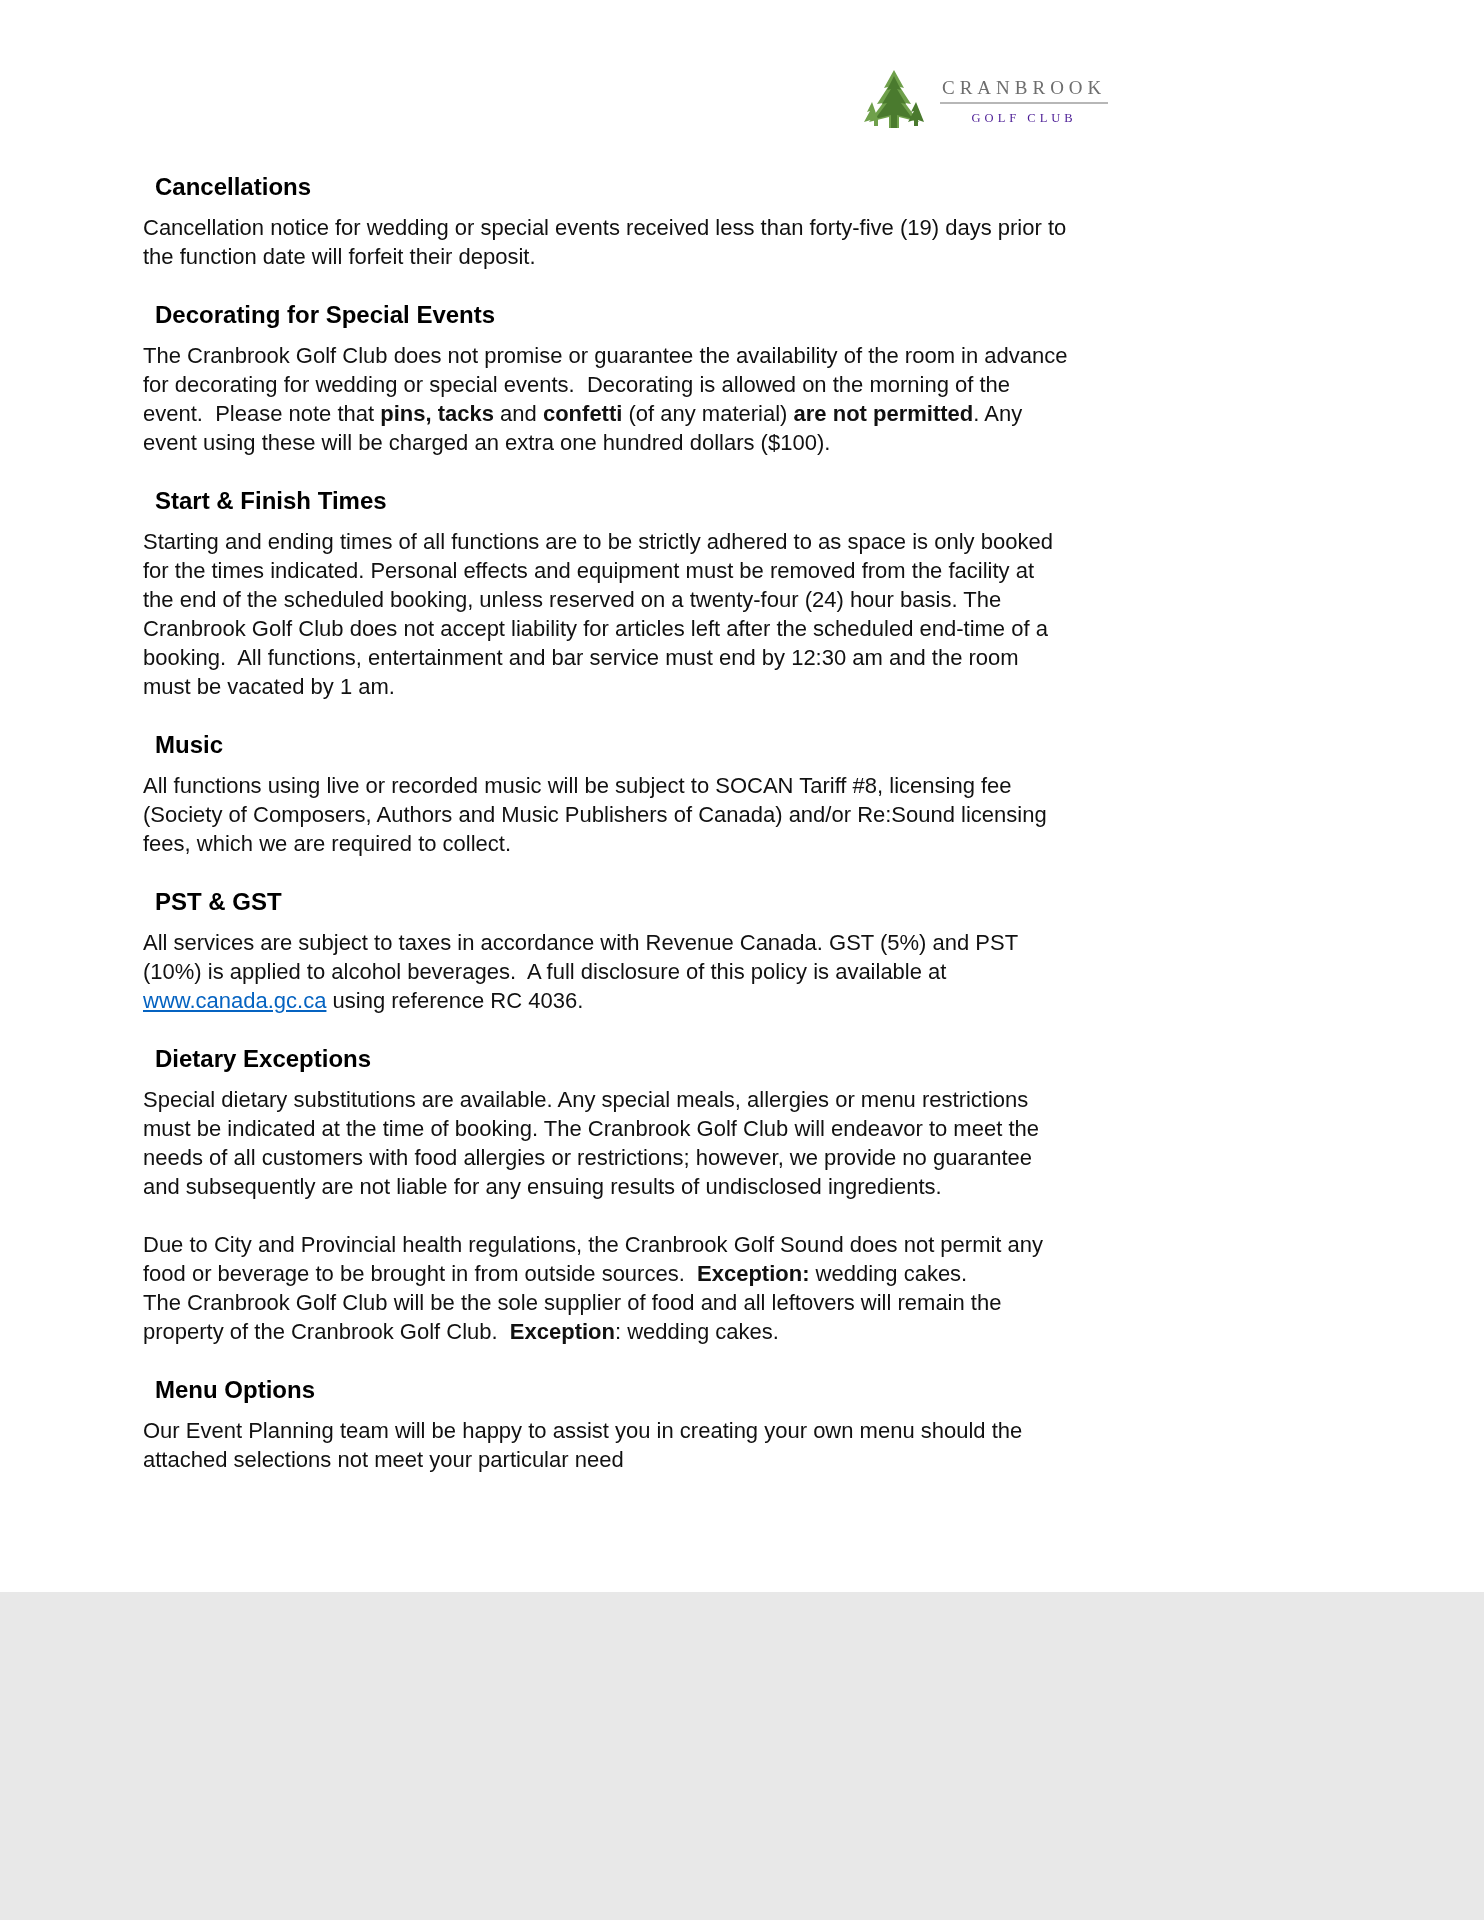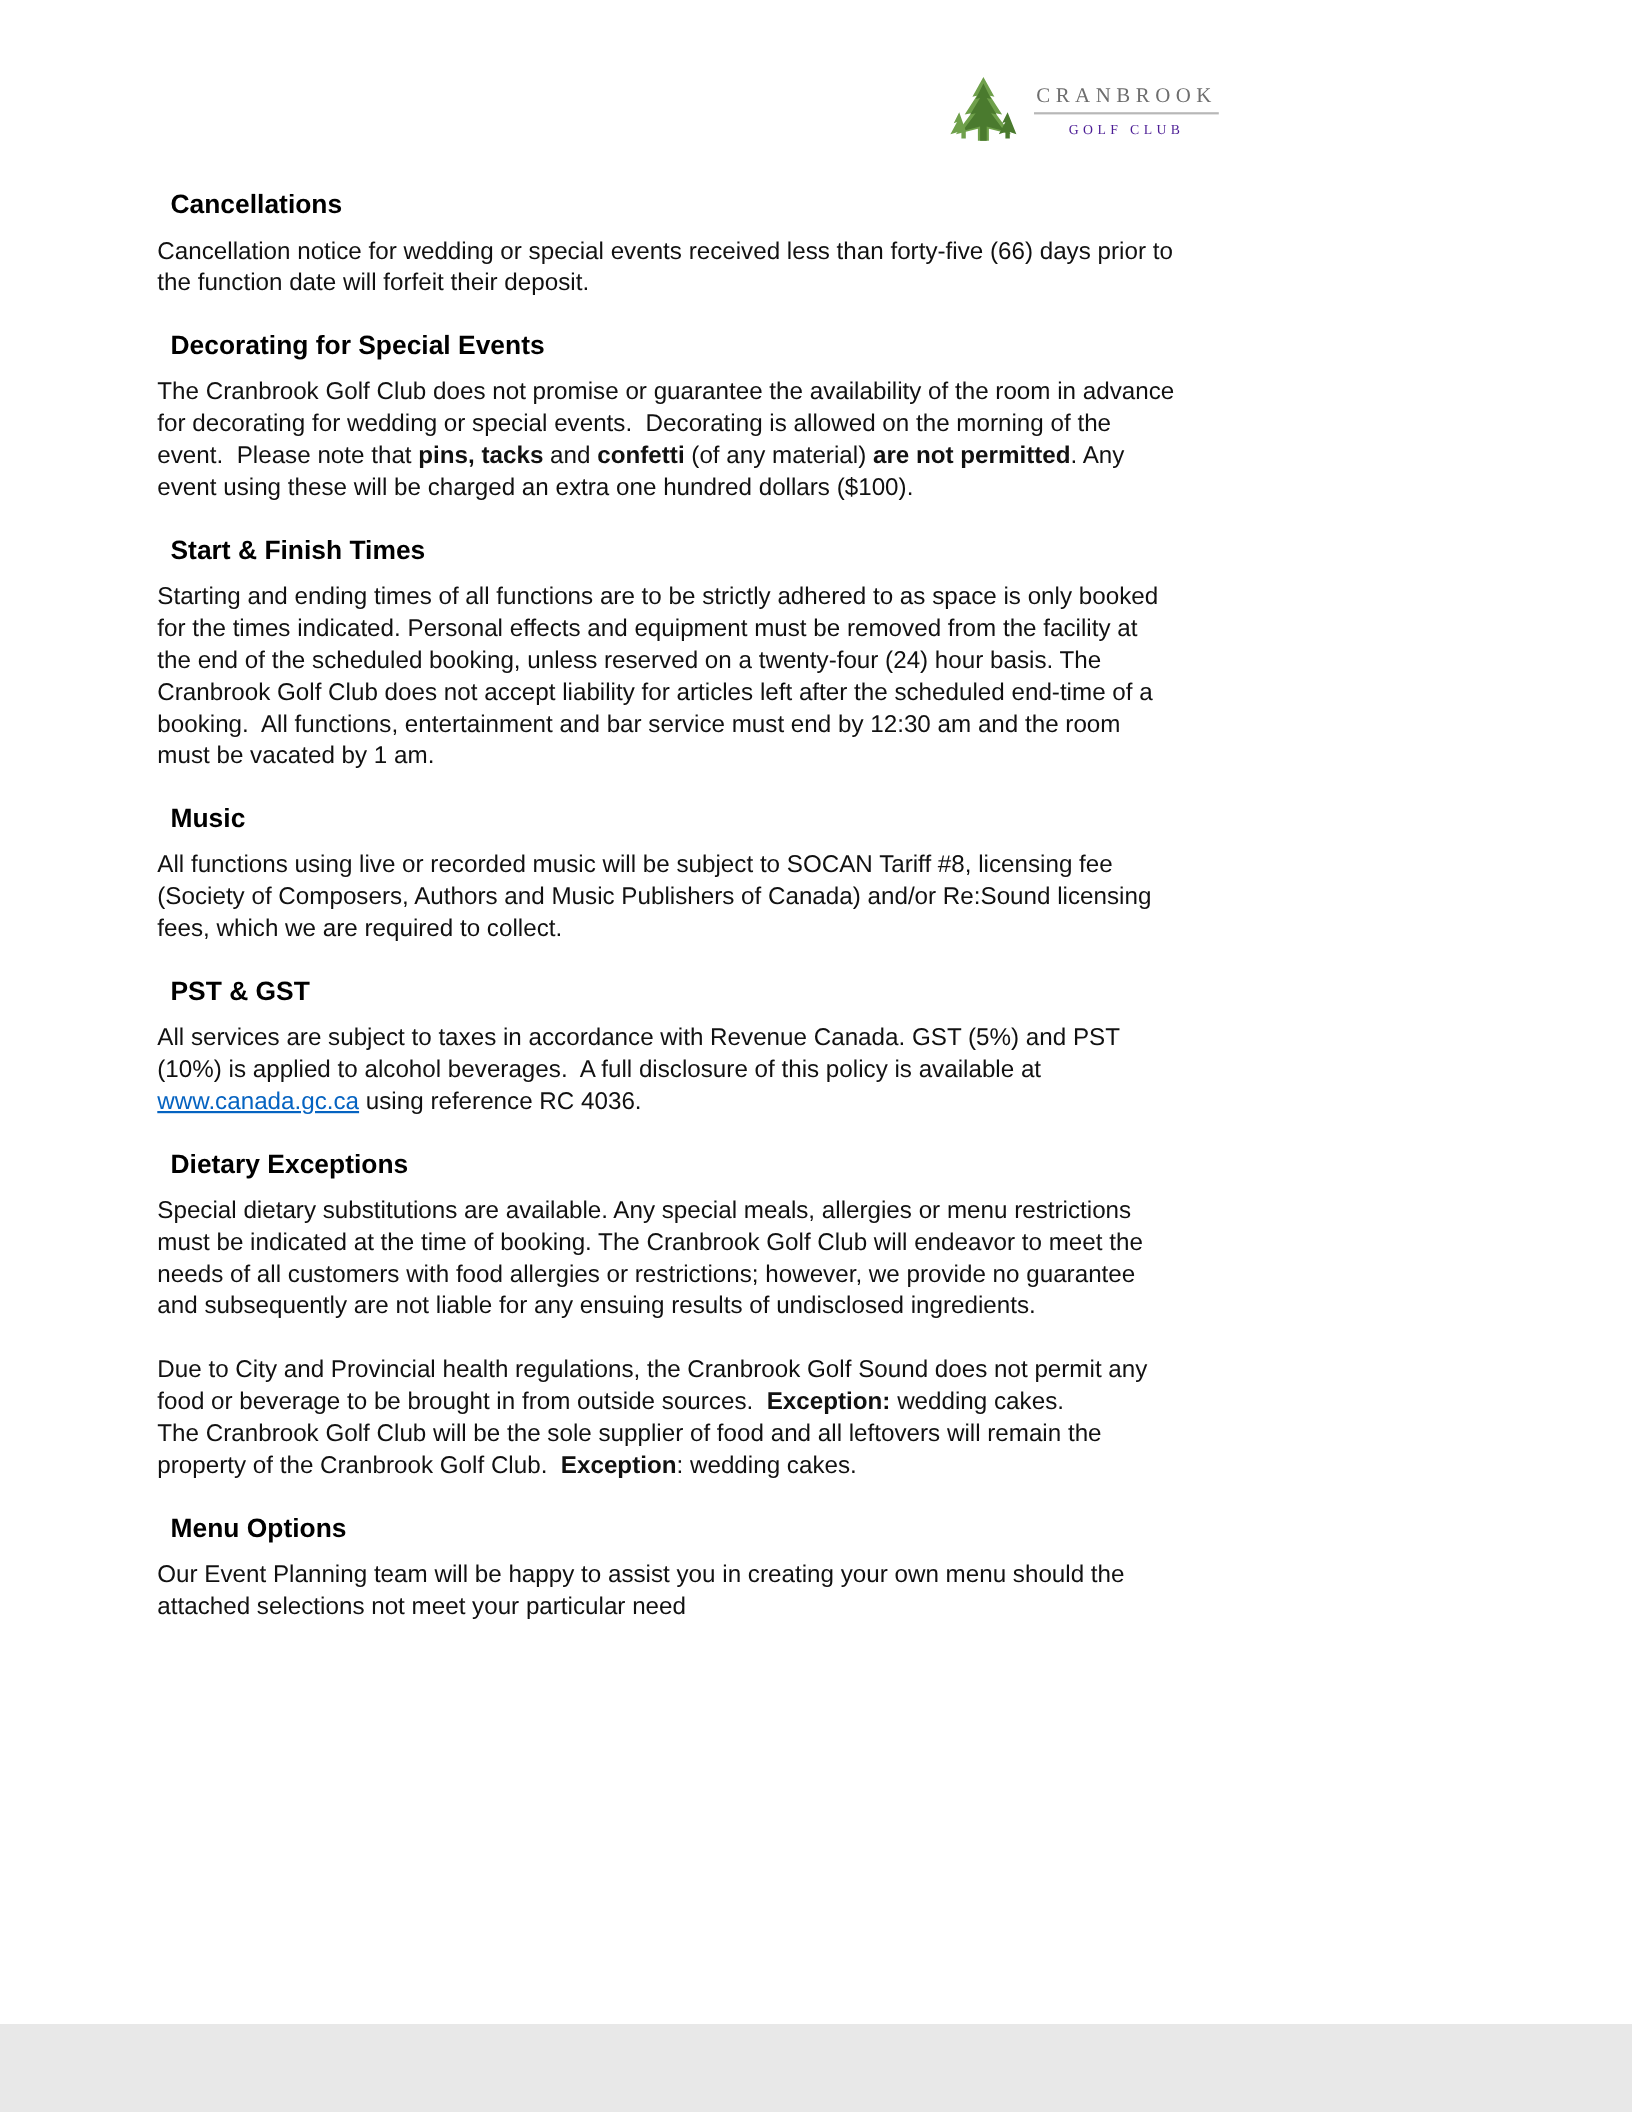--- a/index.html
+++ b/index.html
@@ -3,21 +3,21 @@
 <meta charset="utf-8">
 <style>
   html, body {
     margin: 0;
     padding: 0;
     background: #e8e8e8;
   }
   .page {
     position: relative;
     width: 1484px;
-    height: 1840px;
+    height: 1592px;
     margin: 0 auto;
     background: #ffffff;
     font-family: "Liberation Sans", sans-serif;
     color: #111111;
     overflow: hidden;
   }
 
   
   .logo {
     position: absolute;
@@ -100,21 +100,21 @@
     <div class="logo-textblock">
       <div class="logo-name" style="color: rgb(110, 110, 110);">CRANBROOK</div>
       <div class="logo-rule"></div>
       <div class="logo-sub">GOLF CLUB</div>
     </div>
   </div>
 
   <div class="content">
       <section class="doc-section">
         <h2 class="heading">Cancellations</h2>
-        <p class="para"><span>Cancellation notice for wedding or special events received less than forty-five (66) days prior to the function date will forfeit their deposit.</span></p>
+        <p class="para"><span>Cancellation notice for wedding or special events received less than forty-five (19) days prior to the function date will forfeit their deposit.</span></p>
       </section>
       <section class="doc-section">
         <h2 class="heading">Decorating for Special Events</h2>
         <p class="para"><span>The Cranbrook Golf Club does not promise or guarantee the availability of the room in advance for decorating for wedding or special events.  Decorating is allowed on the morning of the event.  Please note that </span><span class="bold">pins, tacks</span><span> and </span><span class="bold">confetti</span><span> (of any material) </span><span class="bold">are not permitted</span><span>. Any event using these will be charged an extra one hundred dollars ($100).</span></p>
       </section>
       <section class="doc-section">
         <h2 class="heading">Start &amp; Finish Times</h2>
         <p class="para"><span>Starting and ending times of all functions are to be strictly adhered to as space is only booked for the times indicated. Personal effects and equipment must be removed from the facility at the end of the scheduled booking, unless reserved on a twenty-four (24) hour basis. The Cranbrook Golf Club does not accept liability for articles left after the scheduled end-time of a booking.  All functions, entertainment and bar service must end by 12:30 am and the room must be vacated by 1 am.</span></p>
       </section>
       <section class="doc-section">

